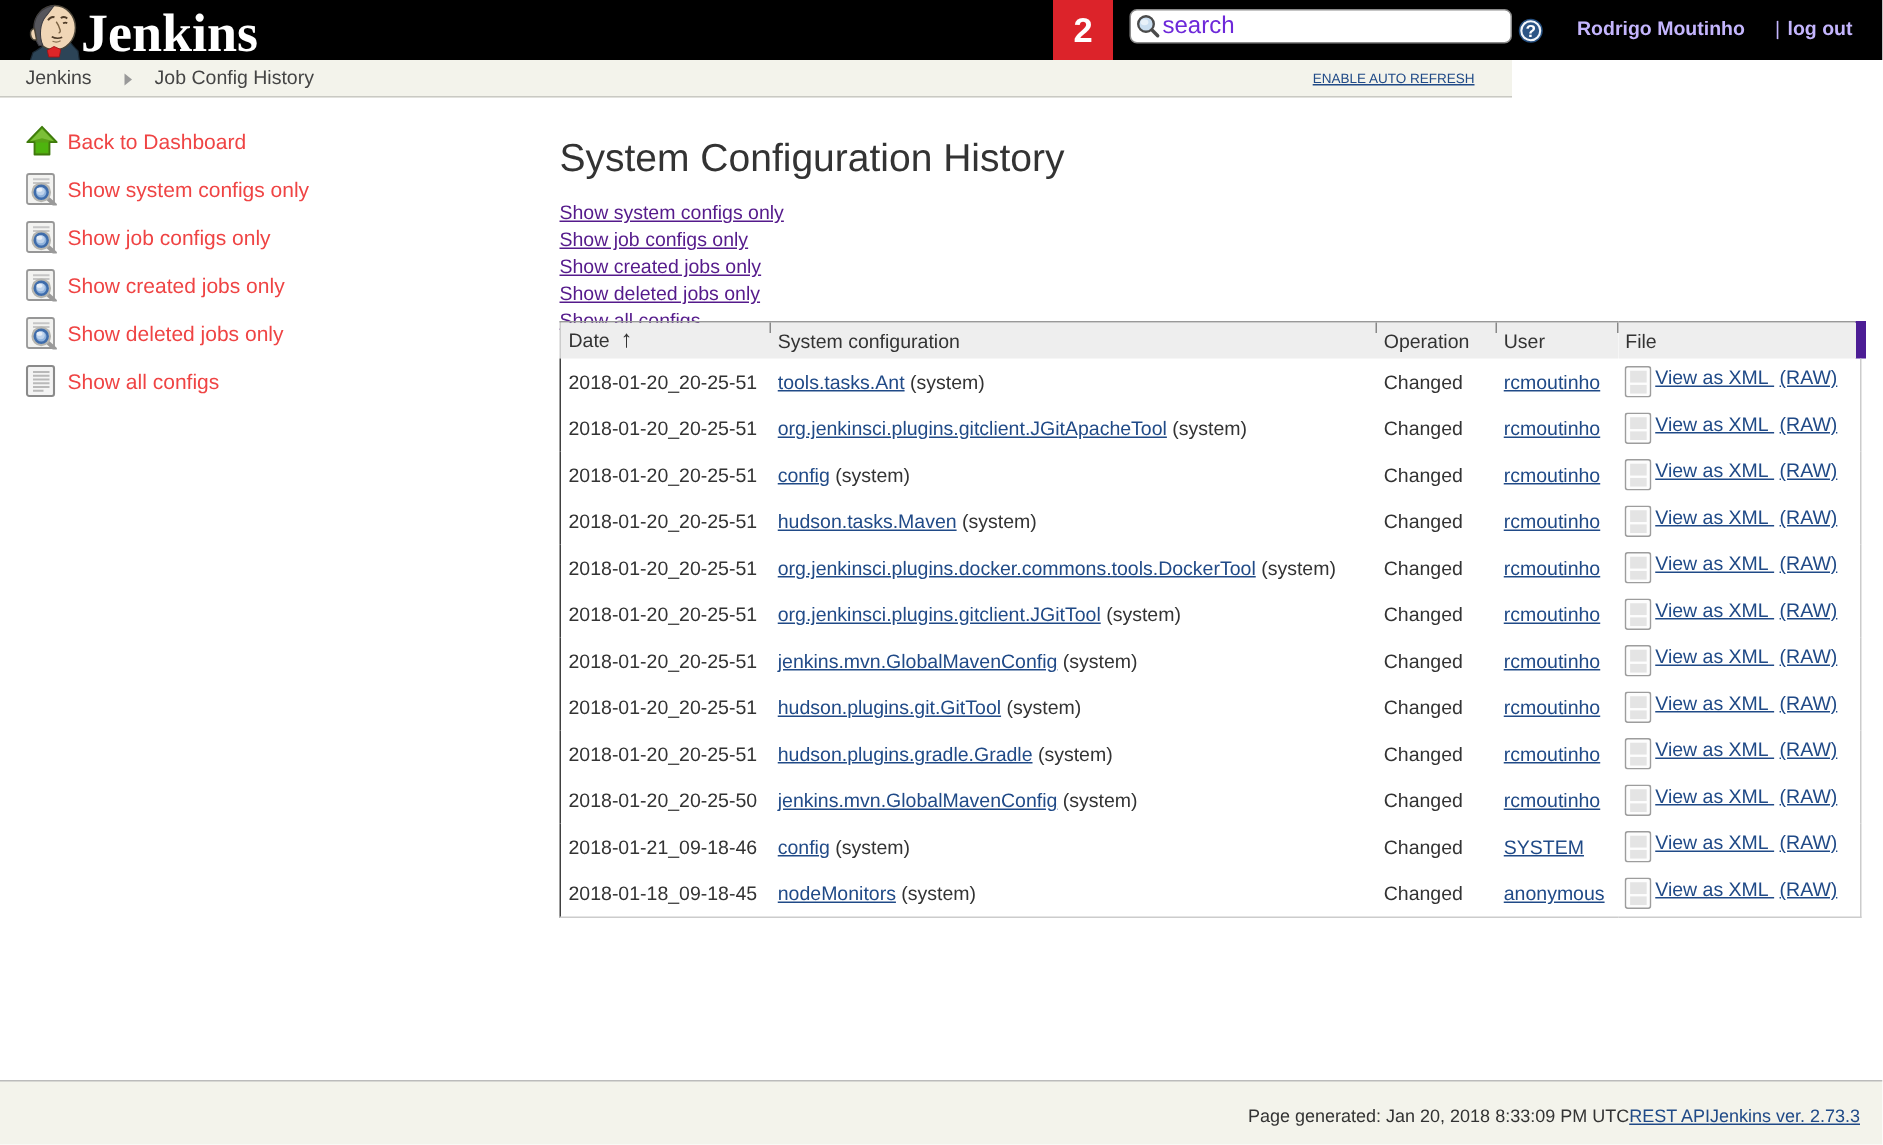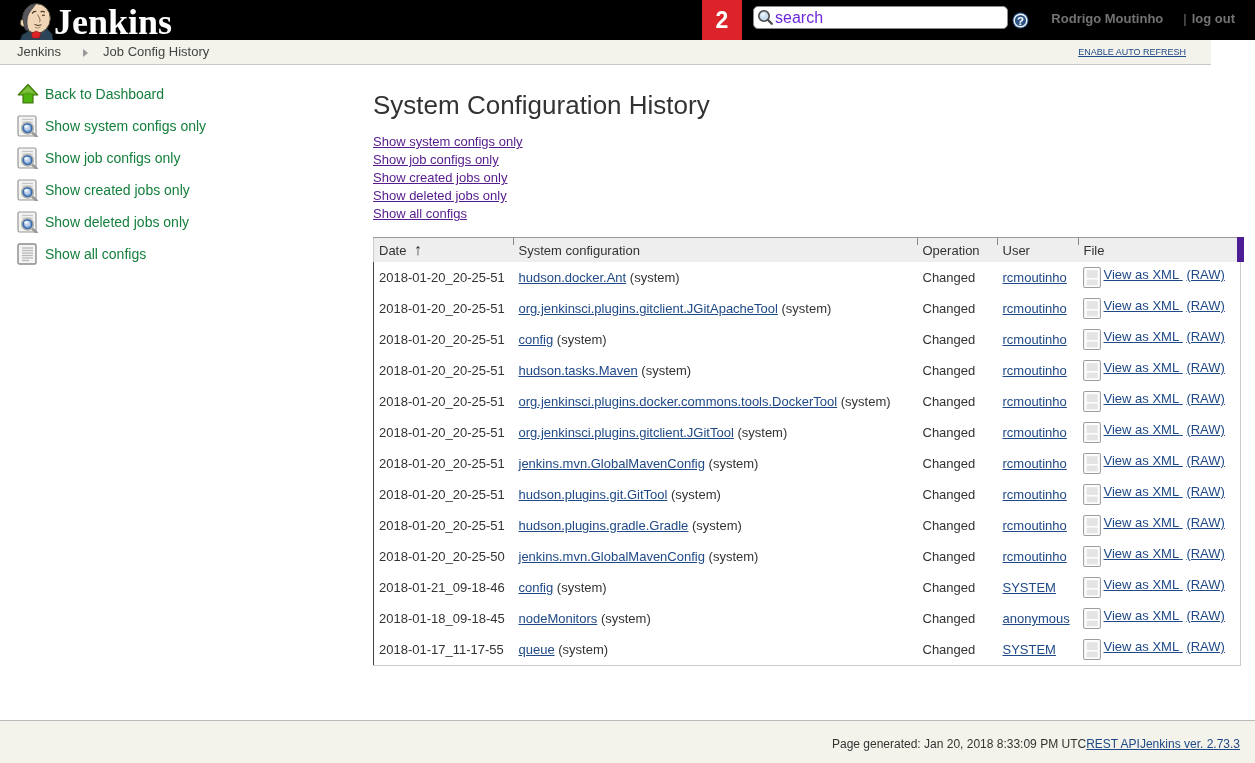--- a/index.html
+++ b/index.html
@@ -10,42 +10,42 @@
 
 
 #header { position:absolute; left:0; top:0; width:1255px; height:40px; background:#000; }
 #logo { position:absolute; left:17px; top:2px; }
 #logotext { position:absolute; left:54px; top:0; height:40px; line-height:45px; color:#fff; font-family:"Liberation Serif",serif; font-weight:bold; font-size:36px; }
 #badge { position:absolute; left:702px; top:0; width:40px; height:40px; background:#dc232a; color:#fff; font-weight:bold; font-size:23px; text-align:center; line-height:40px; }
 #searchbox { position:absolute; left:753px; top:6px; width:253px; height:21px; background:#fff; border:1px solid #8b8b8b; border-radius:5px; }
 #searchbox .mag { position:absolute; left:3px; top:2px; }
 #searchbox .ph { position:absolute; left:21px; top:0; line-height:21px; font-size:16px; color:#6d28d9; }
 #helpicon { position:absolute; left:1012px; top:12px; }
-#usernav { position:absolute; right:20px; top:0; height:40px; line-height:38px; color:#737373; font-size:13px; font-weight:bold; }
+#usernav { position:absolute; right:20px; top:0; height:40px; line-height:38px; color:#c4b5fd; font-size:13px; font-weight:bold; }
 #usernav .sep { font-weight:normal; padding-left:20px; padding-right:5px; }
 
 
-#crumbbar { position:absolute; left:0; top:40px; width:1211px; height:24px; background:#f3f3eb; border-bottom:1px solid #c9c9c3; font-size:13px; color:#444; }
+#crumbbar { position:absolute; left:0; top:40px; width:1008px; height:24px; background:#f3f3eb; border-bottom:1px solid #c9c9c3; font-size:13px; color:#444; }
 #crumbbar .in { position:absolute; left:17px; top:0; line-height:24px; }
 #crumbbar .arr { display:inline-block; width:0; height:0; border-left:5px solid #999; border-top:4px solid transparent; border-bottom:4px solid transparent; margin:0 15px 0 22px; vertical-align:-1px;}
 #autorefresh { position:absolute; right:25px; top:0; line-height:25px; font-size:9px; letter-spacing:0px; }
 
 
 #tasks { position:absolute; left:17px; top:78px; }
 .task { height:32px; display:flex; align-items:center; }
 .task .ticon { width:24px; height:24px; display:flex; align-items:center; justify-content:flex-start; flex:none; }
-.task a { color:#15803d; font-size:14px; text-decoration:none; margin-left:4px; }
+.task a { color:#ef4444; font-size:14px; text-decoration:none; margin-left:4px; }
 
 
 #main { position:absolute; left:373px; top:0; width:867px; }
 h1 { font-size:26px; font-weight:normal; color:#333; position:absolute; top:90px; left:0; }
 #showlinks { position:absolute; top:133px; left:0; font-size:13px; line-height:18px; }
 
 
-#cfgtable { position:absolute; top:237px; left:0; border-collapse:collapse; width:867px; font-size:13px; color:#333;padding-left:20px; }
+#cfgtable { position:absolute; top:214px; left:0; border-collapse:collapse; width:867px; font-size:13px; color:#333;padding-left:20px; }
 #cfgtable th { background:#eee; font-weight:normal; text-align:left; height:24px; padding:0 0 0 5px; border-top:1px solid #999; position:relative; }
 #cfgtable th+th::before { content:""; position:absolute; left:-1px; top:0; width:1px; height:7px; background:#888; }
 #cfgtable th:first-child { border-left:1px solid #ccc; }
 #cfgtable .sortarrow { font-size:16px; }
 #cfgtable td { height:31px; padding:0 0 0 5px; }
 #cfgtable td:last-child { padding-left:4px; }
 #cfgtable tbody tr td:first-child { border-left:1px solid #404040; }
 #cfgtable tbody tr td:last-child { border-right:1px solid #ccc; }
 #cfgtable th:last-child { border-right:7px solid #4c1d95;margin-left:43px; }
 #cfgtable tbody tr:last-child td { border-bottom:1px solid #ccc; }
@@ -206,21 +206,21 @@
           <th>Date&nbsp;&nbsp;<span class="sortarrow">↑</span></th>
           <th>System configuration</th>
           <th>Operation</th>
           <th>User</th>
           <th>File</th>
         </tr>
       </thead>
     <tbody>
     <tr>
           <td>2018-01-20_20-25-51</td>
-          <td><a class="blue" href="#">hudson.docker.Ant</a> (system)</td>
+          <td><a class="blue" href="#">tools.tasks.Ant</a> (system)</td>
           <td>Changed</td>
           <td><a class="blue" href="#">rcmoutinho</a></td>
           <td>
             <div class="filecell"><svg width="18" height="21" viewBox="0 0 17 20">
                 <use href="#filedoc"></use>
               </svg><a class="blue" href="#">View as XML&nbsp;</a>&nbsp;<a class="blue" href="#">(RAW)</a></div>
           </td>
         </tr>
     <tr>
           <td>2018-01-20_20-25-51</td>
@@ -336,30 +336,19 @@
           <td>2018-01-18_09-18-45</td>
           <td><a class="blue" href="#">nodeMonitors</a> (system)</td>
           <td>Changed</td>
           <td><a class="blue" href="#">anonymous</a></td>
           <td>
             <div class="filecell"><svg width="18" height="21" viewBox="0 0 17 20">
                 <use href="#filedoc"></use>
               </svg><a class="blue" href="#">View as XML&nbsp;</a>&nbsp;<a class="blue" href="#">(RAW)</a></div>
           </td>
         </tr>
-    <tr>
-          <td>2018-01-17_11-17-55</td>
-          <td><a class="blue" href="#">queue</a> (system)</td>
-          <td>Changed</td>
-          <td><a class="blue" href="#">SYSTEM</a></td>
-          <td>
-            <div class="filecell"><svg width="18" height="21" viewBox="0 0 17 20">
-                <use href="#filedoc"></use>
-              </svg><a class="blue" href="#">View as XML&nbsp;</a>&nbsp;<a class="blue" href="#">(RAW)</a></div>
-          </td>
-        </tr>
     </tbody>
   </table>
 </div>
 
 <div id="footer">
   <div class="in">Page generated: Jan 20, 2018 8:33:09 PM UTC<a class="blue" href="#">REST API</a><a class="blue" href="#">Jenkins ver. 2.73.3</a></div>
 </div>
 
 </body></html>

